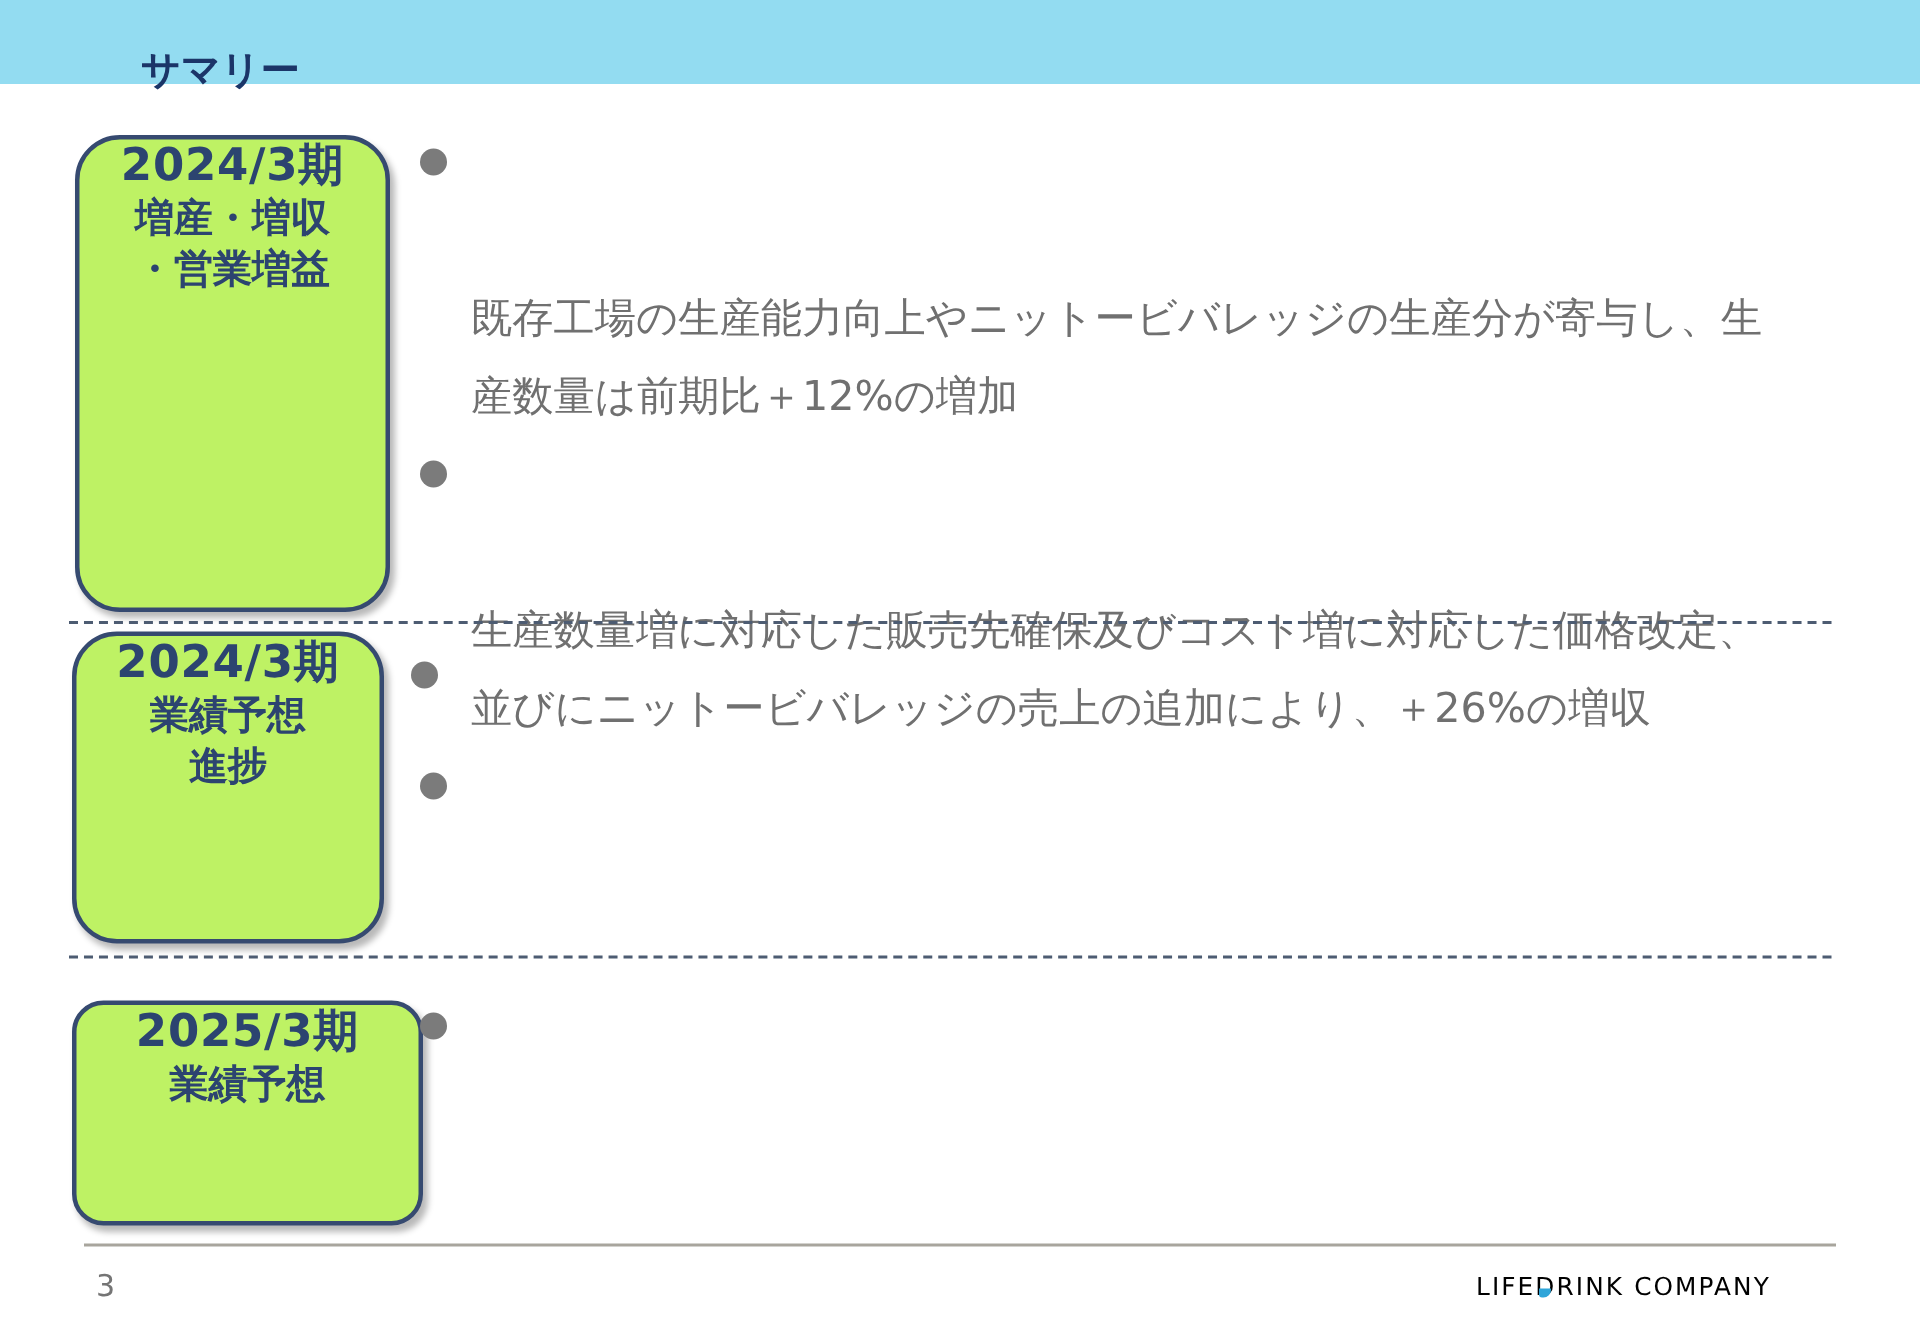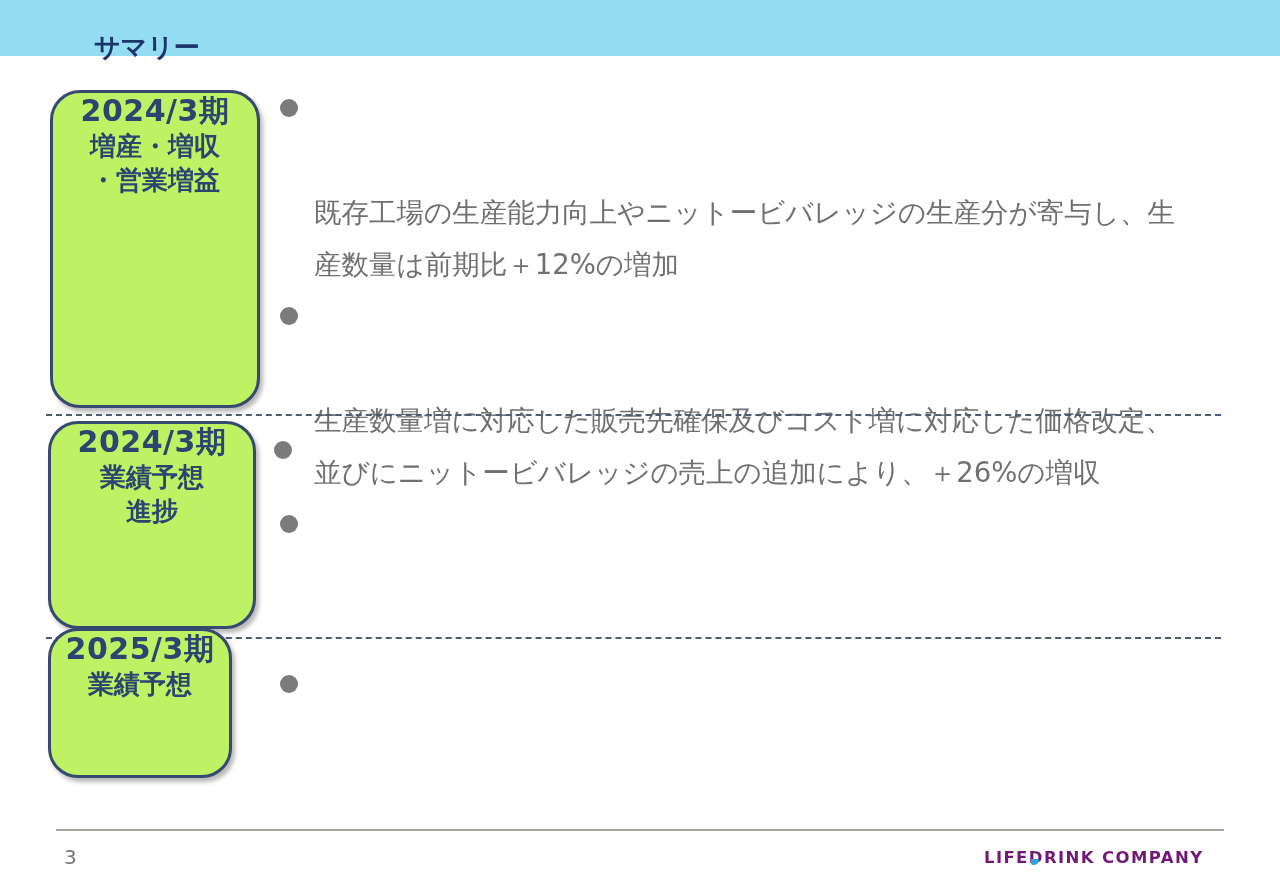--- a/index.html
+++ b/index.html
@@ -51,21 +51,21 @@
       white-space: nowrap;
       letter-spacing: 0.5px;
     }
     .label-box .lb-line {
       font-size: 26px;
       line-height: 34px;
       white-space: nowrap;
     }
     #box1 { left: 50px; top: 90px; width: 210px; height: 318px; }
     #box2 { left: 48px; top: 421px; width: 208px; height: 208px; }
-    #box3 { left: 48px; top: 628px; width: 184px; height: 150px; }
+    #box3 { left: 48px; top: 667px; width: 234px; height: 150px; border-radius: 21px; }
 
     .bullets {
       position: absolute;
       margin: 0;
       padding: 0;
       list-style: none;
       color: #707070;
       font-size: 27.5px;
       line-height: 52px;
     }
@@ -109,24 +109,23 @@
       font-size: 20px;
       color: #757575;
       line-height: 24px;
     }
     .logo {
       position: absolute;
       left: 984px; top: 848px;
       font-family: "DejaVu Sans", sans-serif;
       font-size: 16.5px;
       letter-spacing: 1.4px;
-      color: #701a75;
+      color: #000000;
       line-height: 20px;
       white-space: nowrap;
-      font-weight: bold;
     }
     .logo .drop-d {
       position: relative;
       display: inline-block;
     }
     .logo .drop-d .droplet {
       position: absolute;
       left: 2px; bottom: 3px;
       width: 8px; height: 6px;
       background: #2fa5d9;

